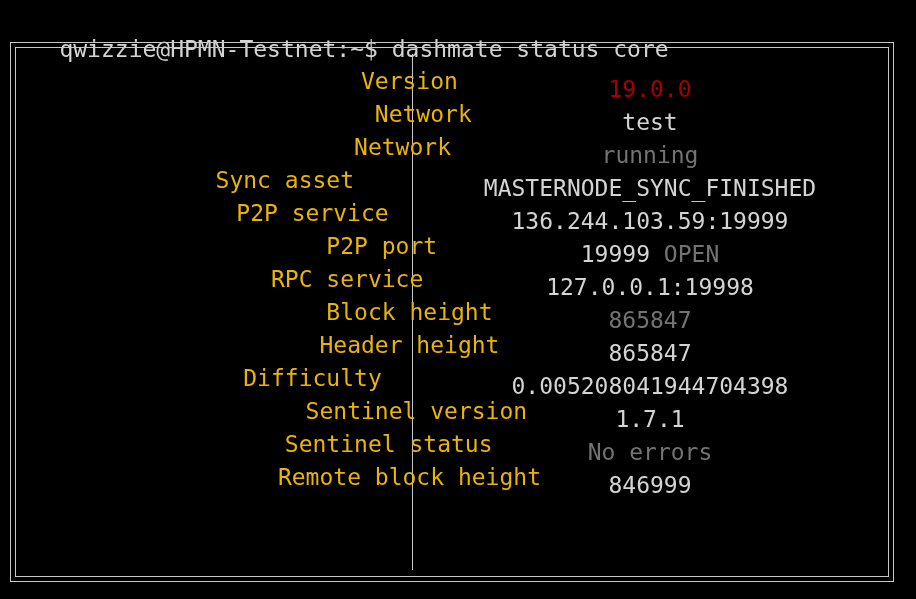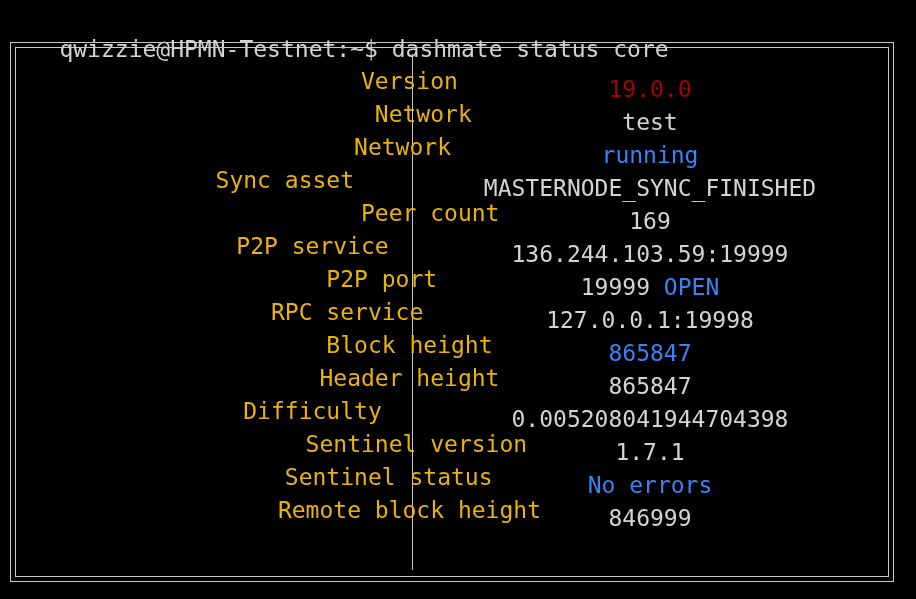--- a/index.html
+++ b/index.html
@@ -103,42 +103,41 @@
   .col-sep {
     position: absolute;
     left: 390px;
     top: 0px;
     bottom: 0px;
     width: 1px;
     background: #c8c8c8;
   }
 
   .v-red   { color: #a80000; }
-  .v-green { color: #3b82f6; }
+  .v-green { color: #737373; }
   .v-plain { color: #d4d4d4; }
 </style>
 </head>
 <body>
 
 <div id="terminal">
 
   <div class="prompt-line">
     <span>qwizzie@HPMN-Testnet:~$ dashmate status core</span>
   </div>
 
   <div class="status-box">
     <div class="status-box-inner">
       <div class="status-table">
         <div class="col-sep"></div>
         <div class="rows" id="rows-container">
             <div class="row"><span class="cell-label">Version</span><span class="cell-value"><span class="seg v-red">19.0.0</span></span></div>
             <div class="row"><span class="cell-label">Network</span><span class="cell-value"><span class="seg v-plain">test</span></span></div>
             <div class="row"><span class="cell-label">Network</span><span class="cell-value"><span class="seg v-green">running</span></span></div>
             <div class="row"><span class="cell-label">Sync asset</span><span class="cell-value"><span class="seg v-plain">MASTERNODE_SYNC_FINISHED</span></span></div>
-            <div class="row"><span class="cell-label">Peer count</span><span class="cell-value"><span class="seg v-plain">169</span></span></div>
             <div class="row"><span class="cell-label">P2P service</span><span class="cell-value"><span class="seg v-plain">136.244.103.59:19999</span></span></div>
             <div class="row"><span class="cell-label">P2P port</span><span class="cell-value"><span class="seg v-plain">19999 </span><span class="seg v-green">OPEN</span></span></div>
             <div class="row"><span class="cell-label">RPC service</span><span class="cell-value"><span class="seg v-plain">127.0.0.1:19998</span></span></div>
             <div class="row"><span class="cell-label">Block height</span><span class="cell-value"><span class="seg v-green">865847</span></span></div>
             <div class="row"><span class="cell-label">Header height</span><span class="cell-value"><span class="seg v-plain">865847</span></span></div>
             <div class="row"><span class="cell-label">Difficulty</span><span class="cell-value"><span class="seg v-plain">0.005208041944704398</span></span></div>
             <div class="row"><span class="cell-label">Sentinel version</span><span class="cell-value"><span class="seg v-plain">1.7.1</span></span></div>
             <div class="row"><span class="cell-label">Sentinel status</span><span class="cell-value"><span class="seg v-green">No errors</span></span></div>
             <div class="row"><span class="cell-label">Remote block height</span><span class="cell-value"><span class="seg v-plain">846999</span></span></div>
           </div>

